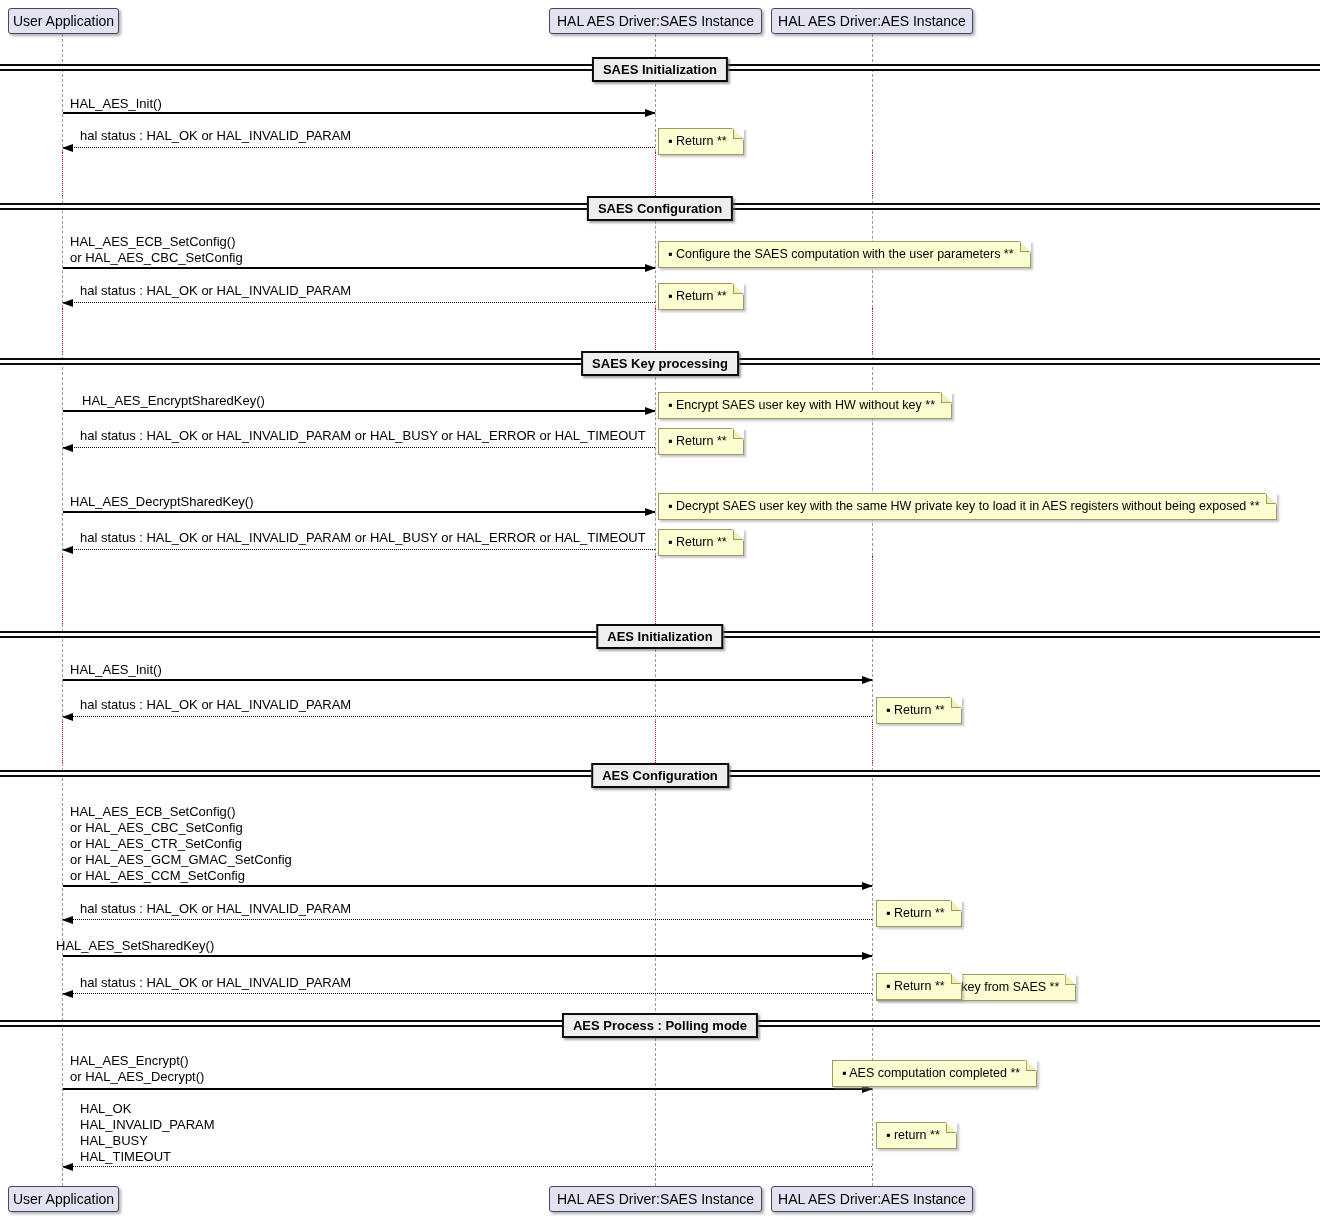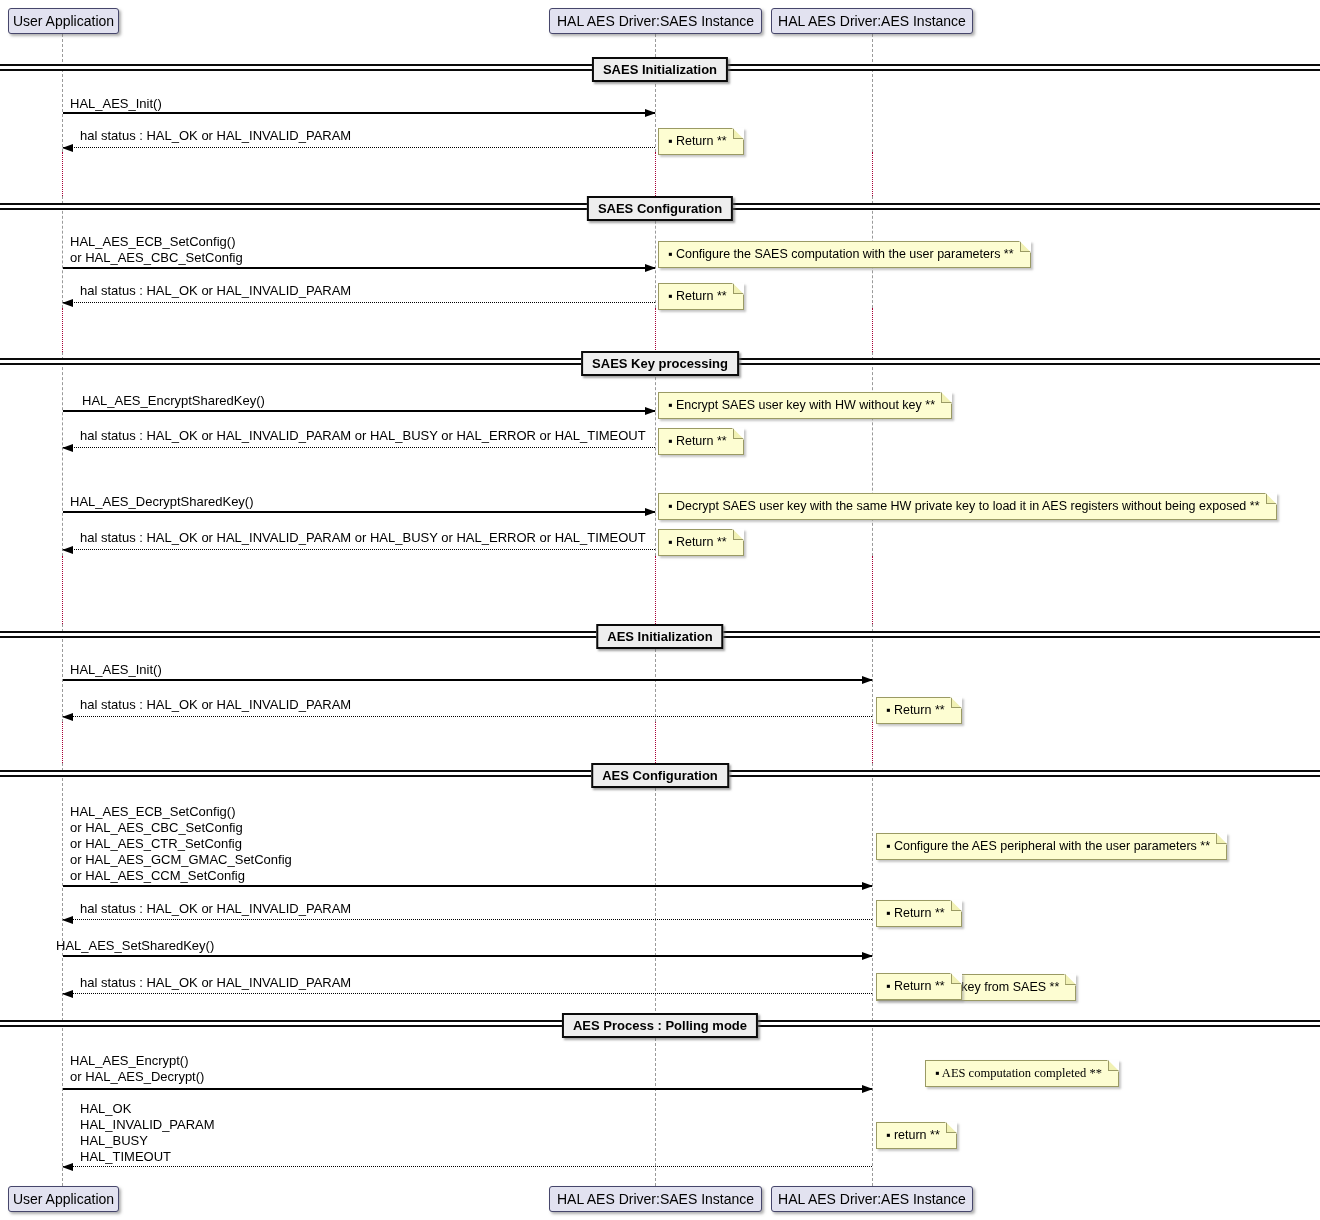--- a/index.html
+++ b/index.html
@@ -149,36 +149,35 @@
   <div class="mlabel" style="left:80px;top:697px;">hal status : HAL_OK or HAL_INVALID_PARAM</div>
   <div class="arrow ret" style="left:63px;top:716px;width:809px;"></div>
   <div class="note" style="left:876px;top:697px;">▪ Return **</div>
 
   <div class="mlabel" style="left:70px;top:804px;">HAL_AES_ECB_SetConfig()
 or HAL_AES_CBC_SetConfig
 or HAL_AES_CTR_SetConfig
 or HAL_AES_GCM_GMAC_SetConfig
 or HAL_AES_CCM_SetConfig</div>
   <div class="arrow call" style="left:63px;top:885px;width:809px;"></div>
-  <div class="note" style="left:876px;top:833px;">▪ Configure the AES peripheral with the user parameters **</div>
   <div class="mlabel" style="left:80px;top:901px;">hal status : HAL_OK or HAL_INVALID_PARAM</div>
   <div class="arrow ret" style="left:63px;top:919px;width:809px;"></div>
   <div class="note" style="left:876px;top:900px;">▪ Return **</div>
 
   <div class="mlabel" style="left:56px;top:938px;">HAL_AES_SetSharedKey()</div>
   <div class="arrow call" style="left:63px;top:955px;width:809px;"></div>
   <div class="note" style="left:876px;top:938px;margin-top:36px;">▪ Sharing the key from SAES **</div>
   <div class="mlabel" style="left:80px;top:975px;">hal status : HAL_OK or HAL_INVALID_PARAM</div>
   <div class="arrow ret" style="left:63px;top:993px;width:809px;"></div>
   <div class="note" style="left:876px;top:973px;">▪ Return **</div>
 
   <div class="mlabel" style="left:70px;top:1053px;">HAL_AES_Encrypt()
 or HAL_AES_Decrypt()</div>
   <div class="arrow call" style="left:63px;top:1088px;width:809px;"></div>
-  <div class="note" style="left:925px;top:1060px;font-family:Liberation Serif, serif;">▪ AES computation completed **</div>
+  <div class="note" style="left:832px;top:1060px;">▪ AES computation completed **</div>
   <div class="mlabel" style="left:80px;top:1101px;">HAL_OK
 HAL_INVALID_PARAM
 HAL_BUSY
 HAL_TIMEOUT</div>
   <div class="arrow ret" style="left:63px;top:1166px;width:809px;"></div>
   <div class="note" style="left:876px;top:1122px;">▪ return **</div>
 
   <div class="participant" style="left:8px;top:8px;width:111px;">User Application</div>
   <div class="participant" style="left:549px;top:8px;width:213px;">HAL AES Driver:SAES Instance</div>
   <div class="participant" style="left:771px;top:8px;width:202px;">HAL AES Driver:AES Instance</div>

